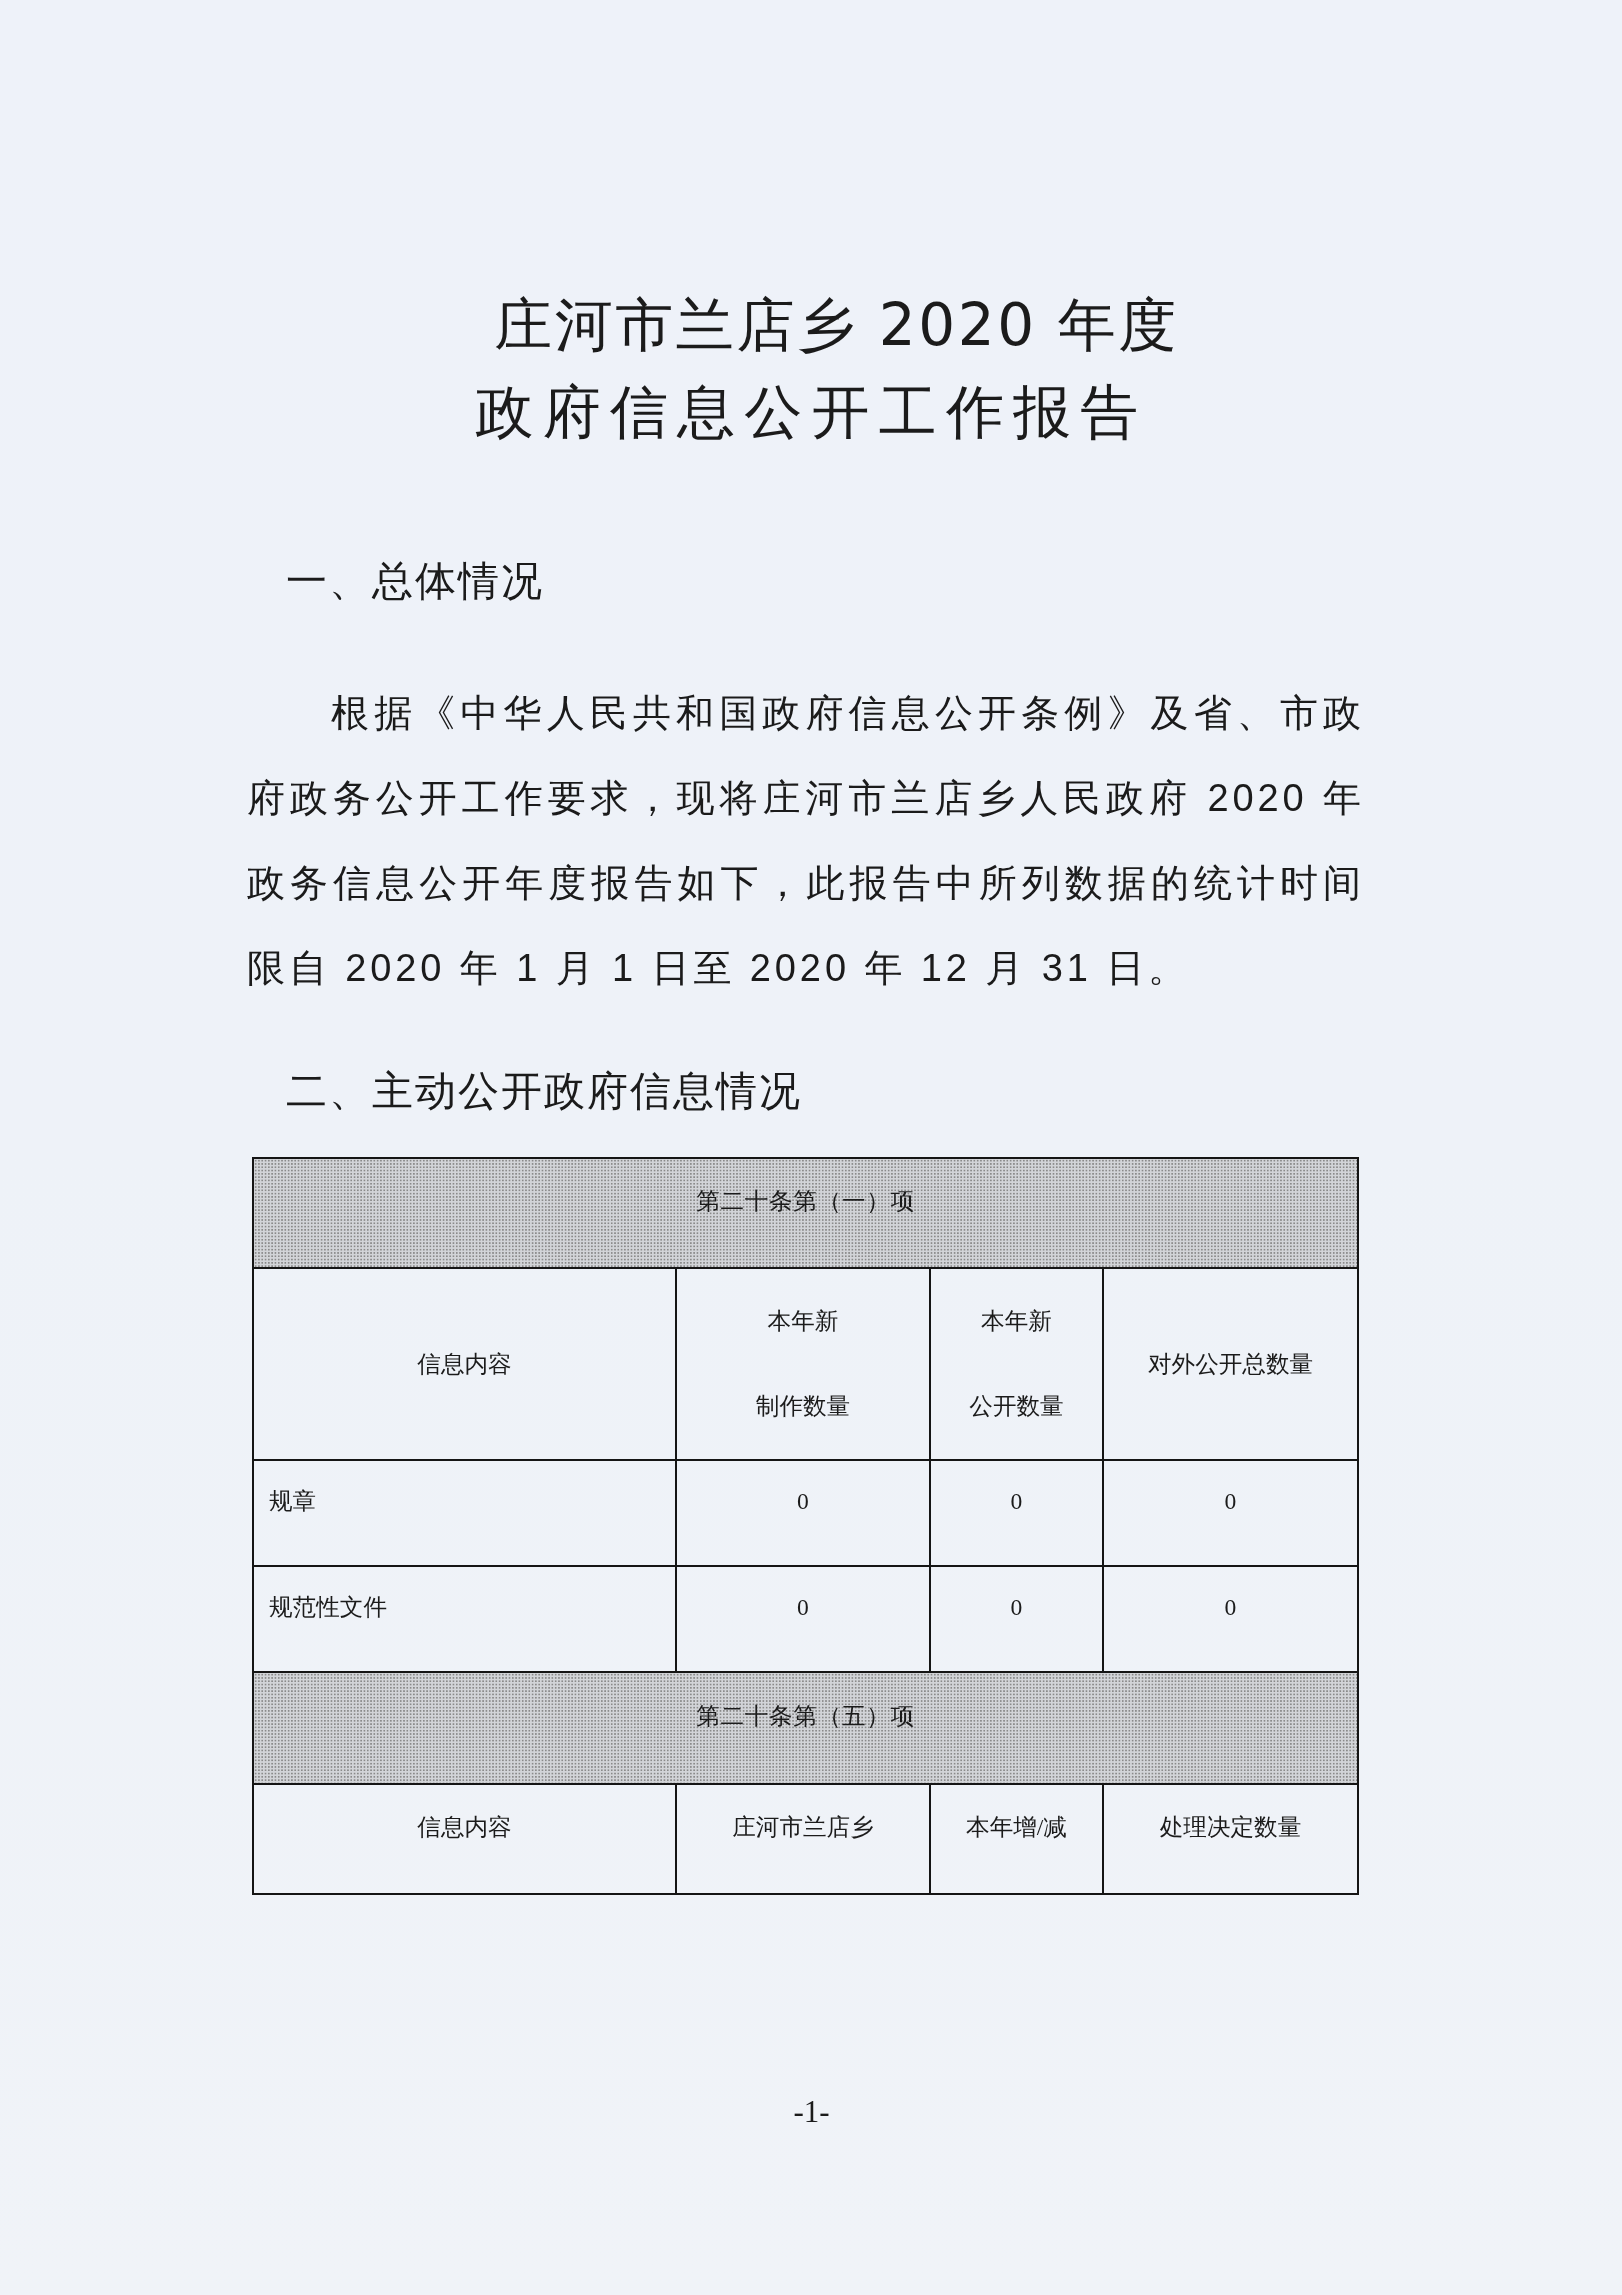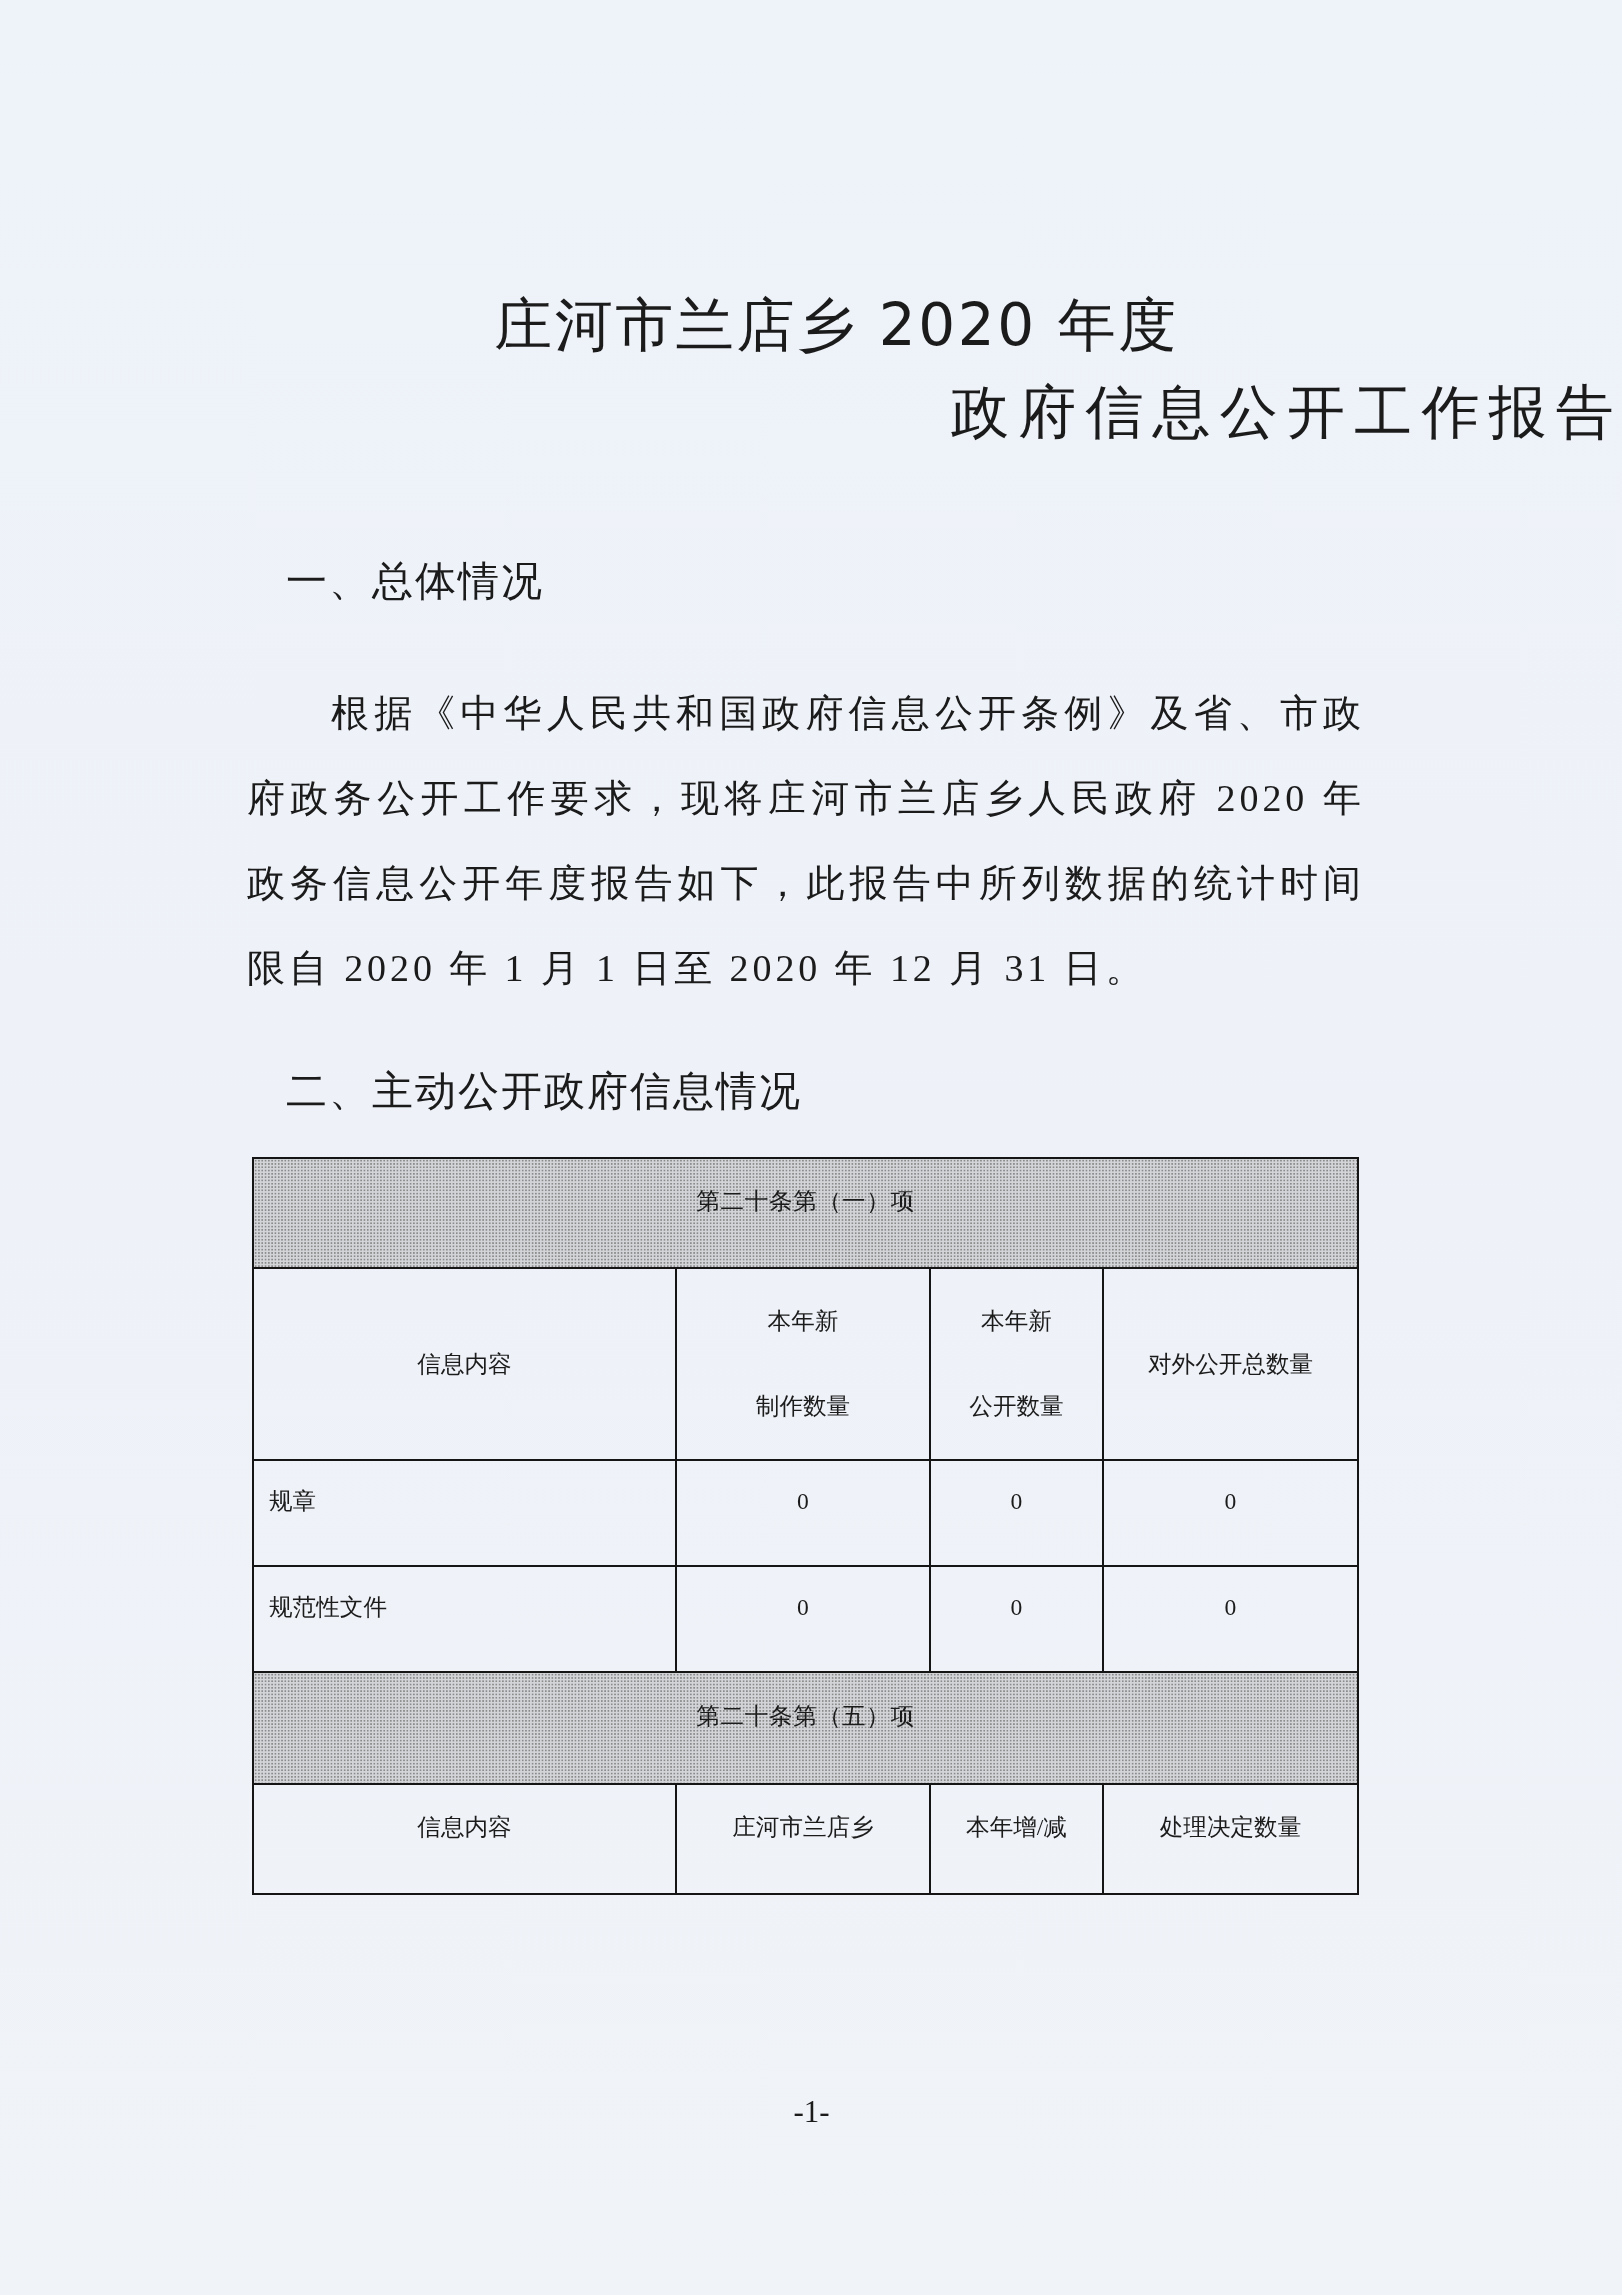--- a/index.html
+++ b/index.html
@@ -11,32 +11,32 @@
   }
   .page { position: absolute; inset: 0; background: linear-gradient(180deg, #eef2f9 0%, #eef2f8 50%, #f0f3f8 100%); }
   .abs { position: absolute; white-space: nowrap; }
 
   .title-line {
     left: 0; width: 1623px; text-align: center;
     font-family: "DejaVu Sans", sans-serif;
     font-size: 58px; line-height: 65px; color: #1b1b1b;
   }
   .title-1 { top: 293px; letter-spacing: 2.6px; margin-left: 25px; }
-  .title-2 { top: 380px; letter-spacing: 9.2px; text-align: right; }
+  .title-2 { top: 380px; letter-spacing: 9.2px; }
 
   .section-heading {
     left: 286px; font-family: "DejaVu Sans", sans-serif;
     font-size: 41px; line-height: 46px; letter-spacing: 2px; color: #1b1b1b;
   }
   .h1 { top: 558px; }
   .h2 { top: 1068px; }
 
   .body-text {
     position: absolute; left: 247px; top: 633px; width: 1118px;
-    font-family: Liberation Serif, serif;
+    font-family: Liberation Sans, sans-serif;
     font-size: 38px; line-height: 85px; color: #1b1b1b;
     text-align: justify; text-align-last: left;
     text-indent: 84px; letter-spacing: 3.9px;
   }
 
   .table-wrap { position: absolute; left: 252px; top: 1133px; width: 1105px; margin-top: 24px; }
   table { border-collapse: collapse; width: 1105px; table-layout: fixed;
           font-family: "Liberation Serif", "DejaVu Serif", serif; font-size: 23.6px; color: #1b1b1b; }
   td { border: 2px solid #151515; padding: 0; vertical-align: middle; }
   .band {

